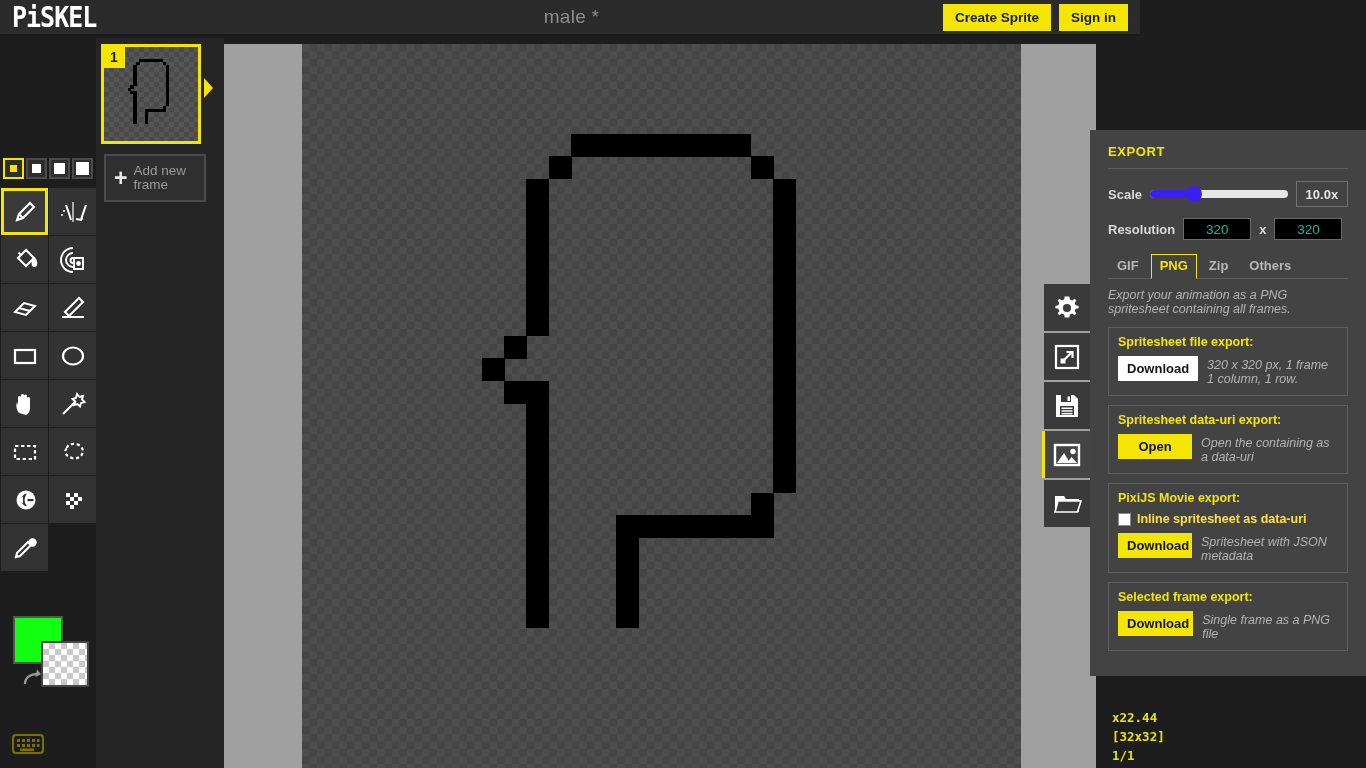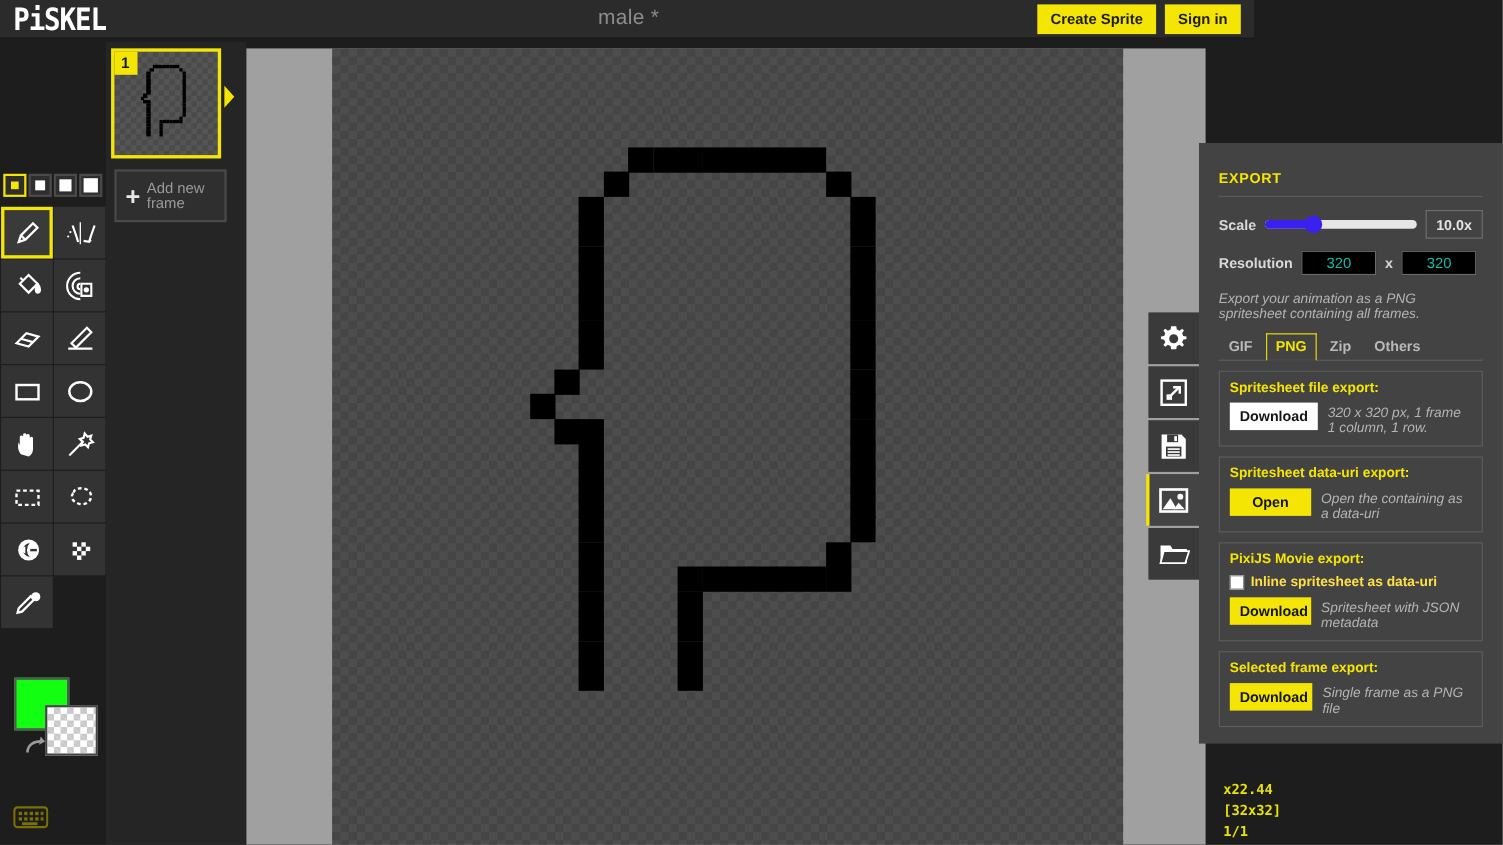--- a/index.html
+++ b/index.html
@@ -145,21 +145,21 @@
     position:relative;
   }
   .vtool.sel { background:#444; }
   .vtool.sel:before {
     content:''; position:absolute; left:-2px; top:0; width:3px; height:47px; background:#f5e505;
   }
 
   
   #export-panel {
     position:absolute; left:1090px; top:130px; width:276px; height:546px;
-    background:#434343; padding:24px 18px 0 18px;
+    background:#434343; padding:14px 18px 0 18px;
   }
   #export-title {
     color:#f5e505; font-weight:bold; font-size:13px; letter-spacing:0.6px;
     padding-bottom:9px; border-bottom:1px solid #5e5e5e; margin-bottom:12px;
   }
   .scale-row { display:flex; align-items:center; gap:8px; margin-bottom:11px; }
   .scale-label { font-size:13px; font-weight:bold; color:#d9d9d9; }
   #scale-slider {
     position:relative; width:148px; height:8px; background:#e6e6e6;
     border-radius:4px; cursor:pointer;
@@ -614,29 +614,29 @@
     <div id="scale-value">10.0x</div>
   </div>
 
   <div class="res-row">
     <span class="res-label">Resolution</span>
     <input class="res-input" value="320" style="">
     <span class="res-x">x</span>
     <input class="res-input" value="320" style="">
   </div>
 
-  <div id="tab-desc">Export your animation as a PNG spritesheet containing all frames.</div>
-
   <div id="tabs">
     <div class="tab">GIF</div>
     <div class="tab sel">PNG</div>
     <div class="tab">Zip</div>
     <div class="tab">Others</div>
   </div>
 
+  <div id="tab-desc">Export your animation as a PNG spritesheet containing all frames.</div>
+
   <div class="section">
     <div class="section-title">Spritesheet file export:</div>
     <div class="section-body">
       <button class="btn white">Download</button>
       <div class="section-note">320 x 320 px, 1 frame 1 column, 1 row.</div>
     </div>
   </div>
 
   <div class="section">
     <div class="section-title">Spritesheet data-uri export:</div>

